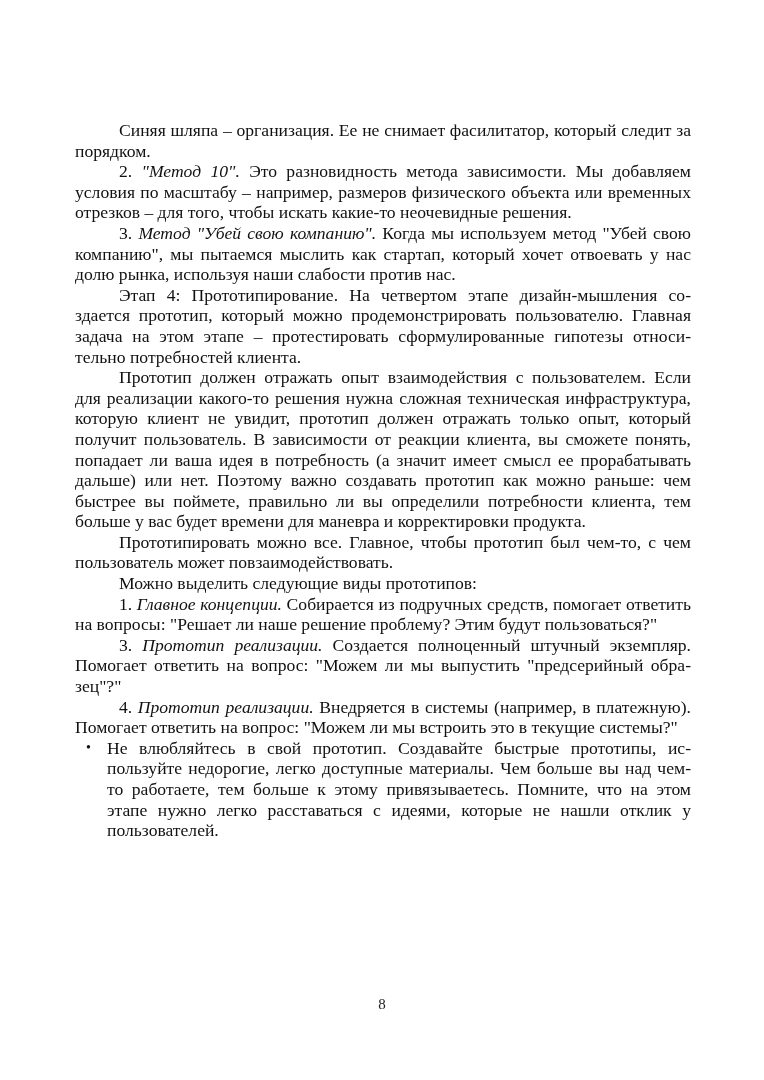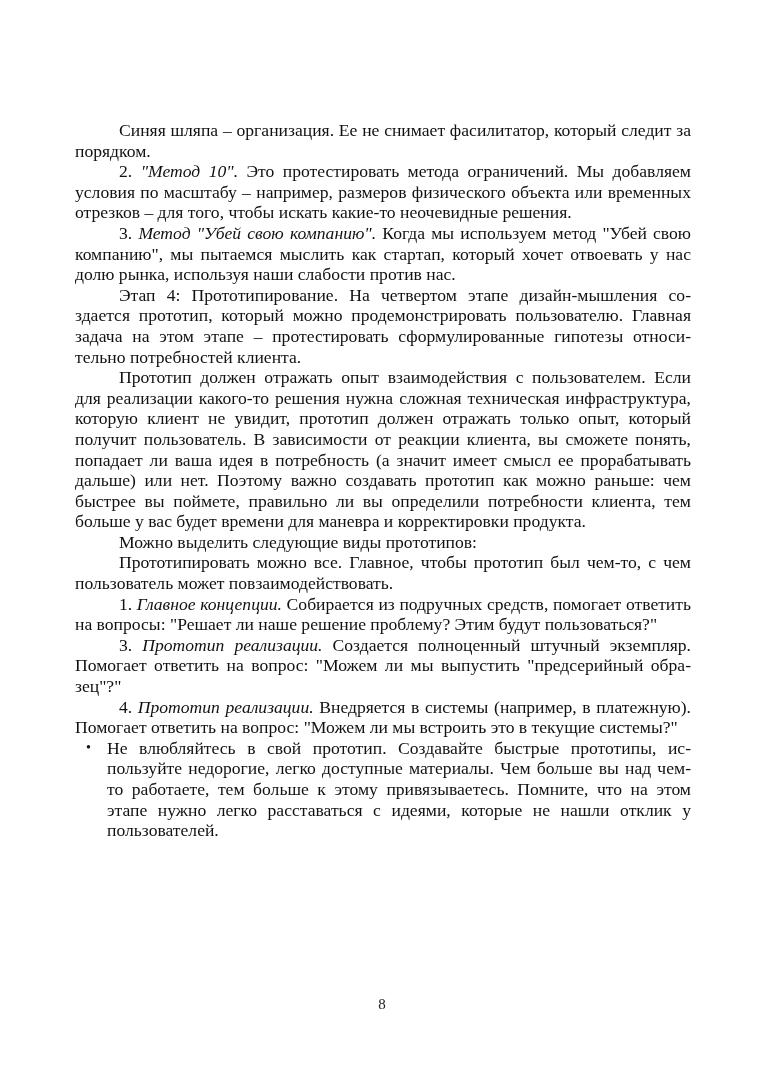--- a/index.html
+++ b/index.html
@@ -60,31 +60,31 @@
   </style>
 </head>
 <body>
 
 <div class="page">
 
   <p>
     <span>Синяя шляпа – организация. Ее не снимает фасилитатор, который следит за порядком.</span>
   </p>
 
-  <p><span>2. </span><i>"Метод 10".</i><span> Это протестировать метода ограничений. Мы добавляем условия по масштабу – например, размеров физического объекта или времен­ных отрезков – для того, чтобы искать какие-то неочевидные решения.</span></p>
+  <p><span>2. </span><i>"Метод 10".</i><span> Это разновидность метода зависимости. Мы добавляем условия по масштабу – например, размеров физического объекта или времен­ных отрезков – для того, чтобы искать какие-то неочевидные решения.</span></p>
 
   <p><span>3. </span><i>Метод "Убей свою компанию".</i><span> Когда мы используем метод "Убей свою компанию", мы пытаемся мыслить как стартап, который хочет отвоевать у нас долю рынка, используя наши слабости против нас.</span></p>
 
   <p><b>Этап 4: Прототипирование.</b><span> На четвертом этапе дизайн-мышления со­здается прототип, который можно продемонстрировать пользователю. Главная задача на этом этапе – протестировать сформулированные гипотезы относи­тельно потребностей клиента.</span></p>
 
   <p><span>Прототип должен отражать опыт взаимодействия с пользователем. Если для реализации какого-то решения нужна сложная техническая инфраструкту­ра, которую клиент не увидит, прототип должен отражать только опыт, кото­рый получит пользователь. В зависимости от реакции клиента, вы сможете по­нять, попадает ли ваша идея в потребность (а значит имеет смысл ее прораба­тывать дальше) или нет. Поэтому важно создавать прототип как можно раньше: чем быстрее вы поймете, правильно ли вы определили потребности клиента, тем больше у вас будет времени для маневра и корректировки продукта.</span></p>
 
+  <p><span>Прототипировать можно все. Главное, чтобы прототип был чем-то, с чем пользователь может повзаимодействовать.</span></p>
+
   <p><span>Можно выделить следующие виды прототипов:</span></p>
-
-  <p><span>Прототипировать можно все. Главное, чтобы прототип был чем-то, с чем пользователь может повзаимодействовать.</span></p>
 
   <p><span>1. </span><i>Главное концепции.</i><span> Собирается из подручных средств, помогает от­ветить на вопросы: "Решает ли наше решение проблему? Этим будут пользо­ваться?"</span></p>
 
 
   <p><span>3. </span><i>Прототип реализации.</i><span> Создается полноценный штучный экземпляр. Помогает ответить на вопрос: "Можем ли мы выпустить "предсерийный обра­зец"?"</span></p>
 
   <p><span>4. </span><i>Прототип реализации.</i><span> Внедряется в системы (например, в платеж­ную). Помогает ответить на вопрос: "Можем ли мы встроить это в текущие си­стемы?"</span></p>
 
 
   <ul class="bullets">

